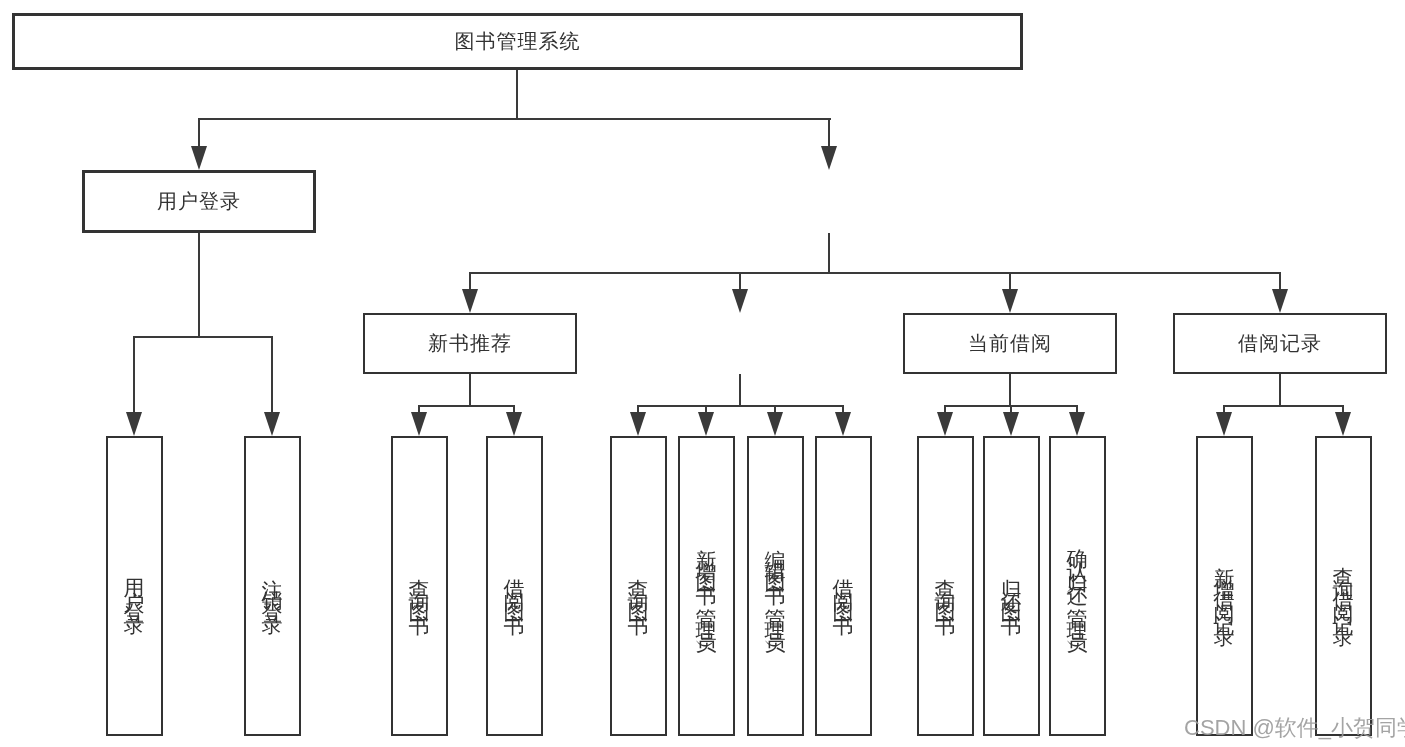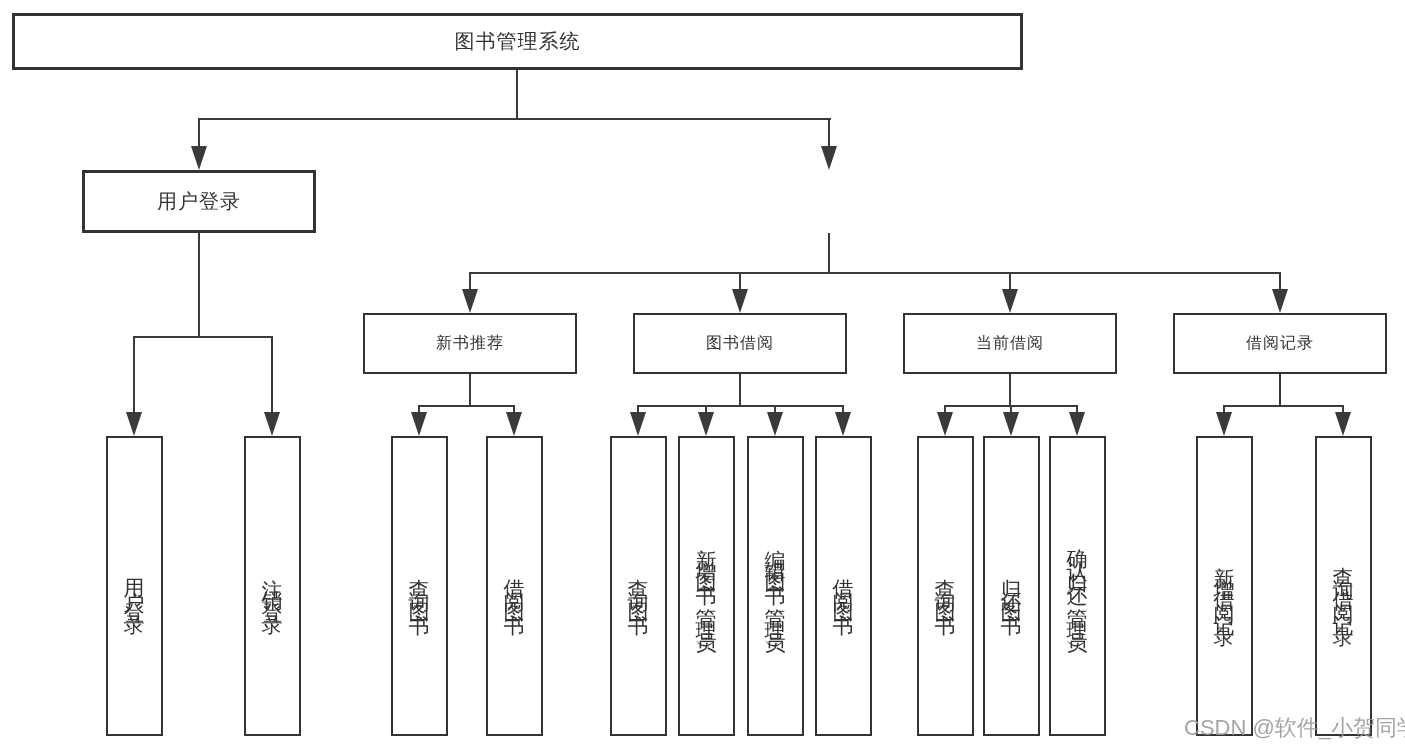--- a/index.html
+++ b/index.html
@@ -4,21 +4,21 @@
 <style>
   :root { --line:#3a3a3a; --border:#333333; --wm:#9b9b9b; }
   * { margin:0; padding:0; box-sizing:border-box; }
   body { background:#ffffff; font-family:"Liberation Sans", sans-serif; }
   .canvas { position:relative; width:1405px; height:747px; background:#ffffff; overflow:hidden; }
 
   .box { position:absolute; background:#ffffff; border:2px solid var(--border);
          display:flex; align-items:center; justify-content:center;
          color:#333333; z-index:10; }
   .lv1, .lv2 { border-width:3px; font-size:20px; letter-spacing:1px; }
-  .lv3 { font-size:16px; letter-spacing:1px;font-family:Liberation Serif, serif; }
+  .lv3 { font-size:20px; letter-spacing:1px;font-family:Liberation Serif, serif; }
   .leaf { top:436px; width:57px; height:300px; }
   .vtext { writing-mode:vertical-rl; text-orientation:mixed;
            font-size:21px; letter-spacing:12px; line-height:1; }
 
   .vline { position:absolute; width:2px; background:var(--line); z-index:5; }
   .hline { position:absolute; height:2px; background:var(--line); z-index:5; }
   .arrow { position:absolute; width:0; height:0; z-index:6;
            border-left:8px solid transparent; border-right:8px solid transparent;
            border-top:24px solid var(--line); }
 
@@ -58,23 +58,20 @@
   <div class="arrow" style="left:462px; top:289px;"></div>
   <div class="vline" style="left:739px; top:272px; height:20px;"></div>
   <div class="arrow" style="left:732px; top:289px;"></div>
   <div class="vline" style="left:1009px; top:272px; height:20px;"></div>
   <div class="arrow" style="left:1002px; top:289px;"></div>
   <div class="vline" style="left:1279px; top:272px; height:20px;"></div>
   <div class="arrow" style="left:1272px; top:289px;"></div>
 
   <div class="box lv3" style="left:363px; top:313px; width:214px; height:61px;">
     <span>新书推荐</span>
-  </div>
-  <div class="box lv3" style="left:633px; top:313px; width:214px; height:61px;">
-    <span>图书借阅</span>
   </div>
   <div class="box lv3" style="left:903px; top:313px; width:214px; height:61px;">
     <span>当前借阅</span>
   </div>
   <div class="box lv3" style="left:1173px; top:313px; width:214px; height:61px;">
     <span>借阅记录</span>
   </div>
 
   <div class="vline" style="left:469px; top:374px; height:31px;"></div>
   <div class="hline" style="left:418px; top:405px; width:97px;"></div>

